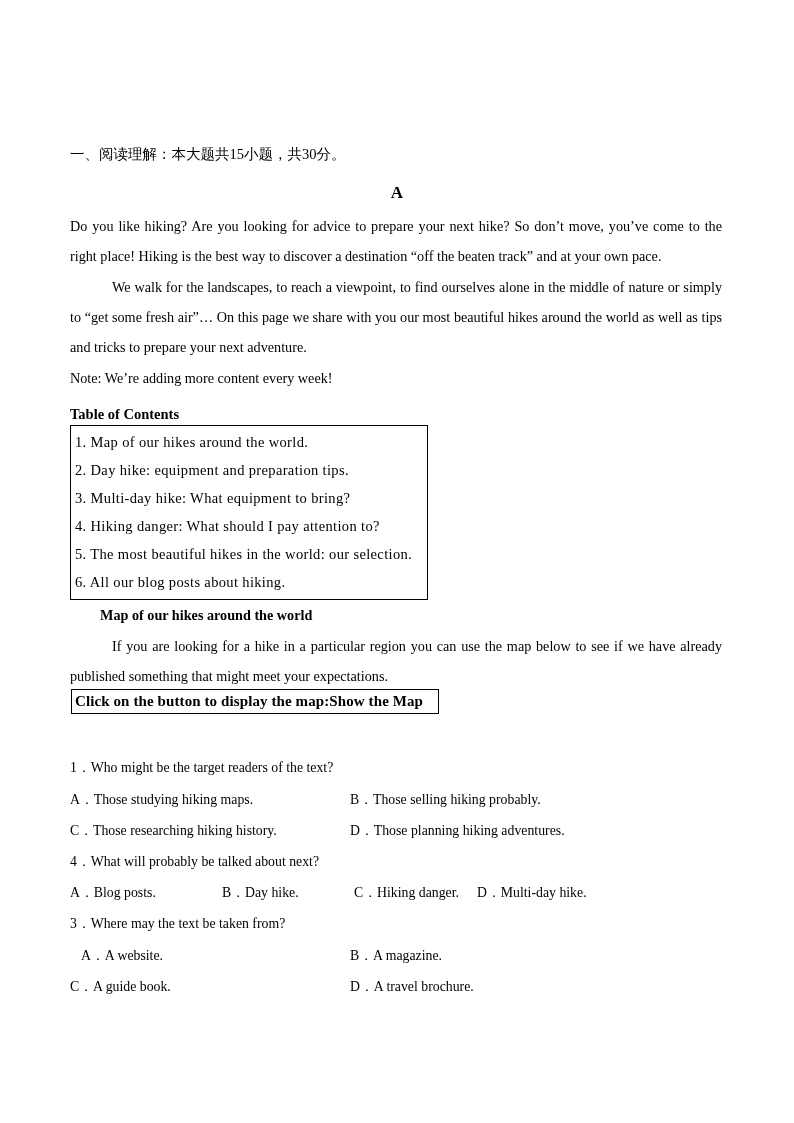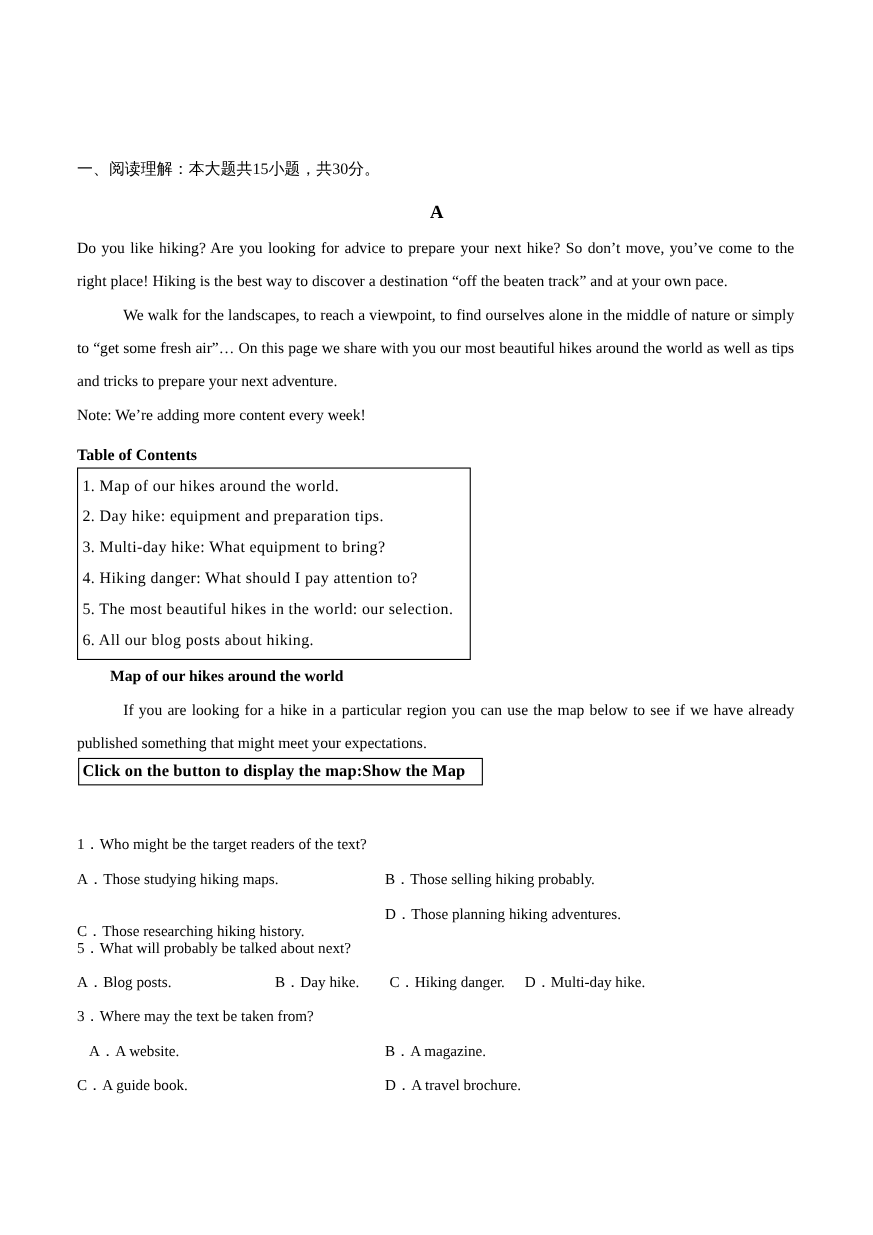--- a/index.html
+++ b/index.html
@@ -162,26 +162,26 @@
 
   <div class="sub-head">Map of our hikes around the world</div>
 
   <div class="map-para">If you are looking for a hike in a particular region you can use the map below to see if we have already published something that might meet your expectations.</div>
 
   <div class="map-button-box">Click on the button to display the map:Show the Map</div>
 
   <div class="question" style="top:757px;">1．Who might be the target readers of the text?</div>
   <div class="option" style="left:70px; top:789px;">A．Those studying hiking maps.</div>
   <div class="option" style="left:350px; top:789px;">B．Those selling hiking probably.</div>
-  <div class="option" style="left:70px; top:820px;margin-top:16px;">C．Those researching hiking history.</div>
+  <div class="option" style="left:70px; top:820px;">C．Those researching hiking history.</div>
   <div class="option" style="left:350px; top:820px;">D．Those planning hiking adventures.</div>
 
-  <div class="question" style="top:851px;">5．What will probably be talked about next?</div>
+  <div class="question" style="top:851px;">4．What will probably be talked about next?</div>
   <div class="option" style="left:70px; top:882px;">A．Blog posts.</div>
-  <div class="option" style="left:222px; top:882px;margin-left:28px;">B．Day hike.</div>
+  <div class="option" style="left:222px; top:882px;">B．Day hike.</div>
   <div class="option" style="left:354px; top:882px;">C．Hiking danger.</div>
   <div class="option" style="left:477px; top:882px;">D．Multi-day hike.</div>
 
   <div class="question" style="top:913px;">3．Where may the text be taken from?</div>
   <div class="option" style="left:81px; top:945px;">A．A website.</div>
   <div class="option" style="left:350px; top:945px;">B．A magazine.</div>
   <div class="option" style="left:70px; top:976px;">C．A guide book.</div>
   <div class="option" style="left:350px; top:976px;">D．A travel brochure.</div>
 
 </div>

